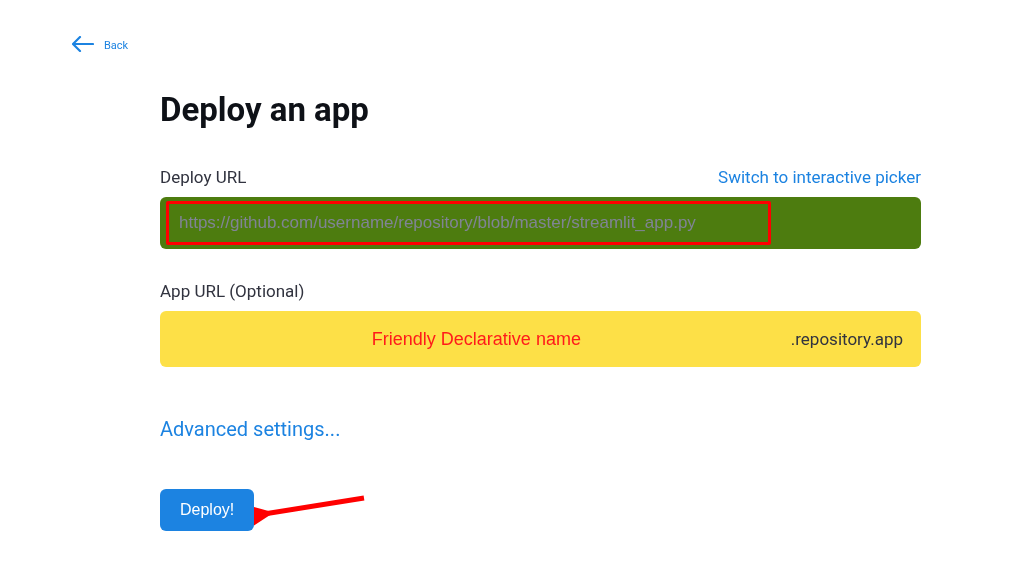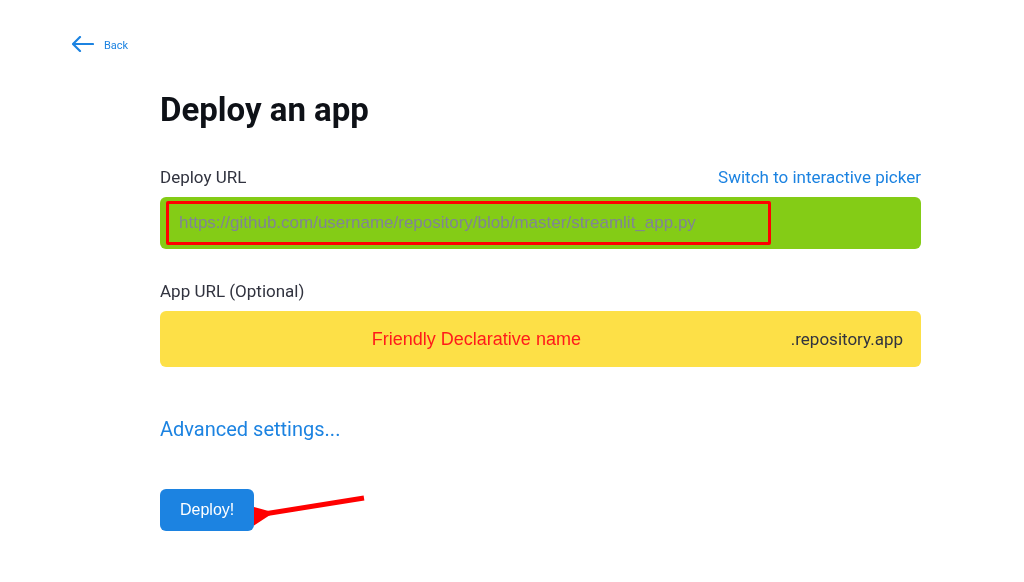--- a/index.html
+++ b/index.html
@@ -44,21 +44,21 @@
     .field-label {
       font-size: 17px;
       color: #31333f;
     }
     .switch-link {
       font-size: 17px;
       color: #1c83e1;
       cursor: pointer;
     }
     .input-wrap {
-      background: #84cc16;
+      background: #4d7c0f;
       border-radius: 6px;
       height: 52px;
       display: flex;
       align-items: center;
       padding: 0 12px 0 6px;
       margin-bottom: 32px;
       position: relative;
     }
     .highlight-box {
       border: 3px solid #ff0000;

